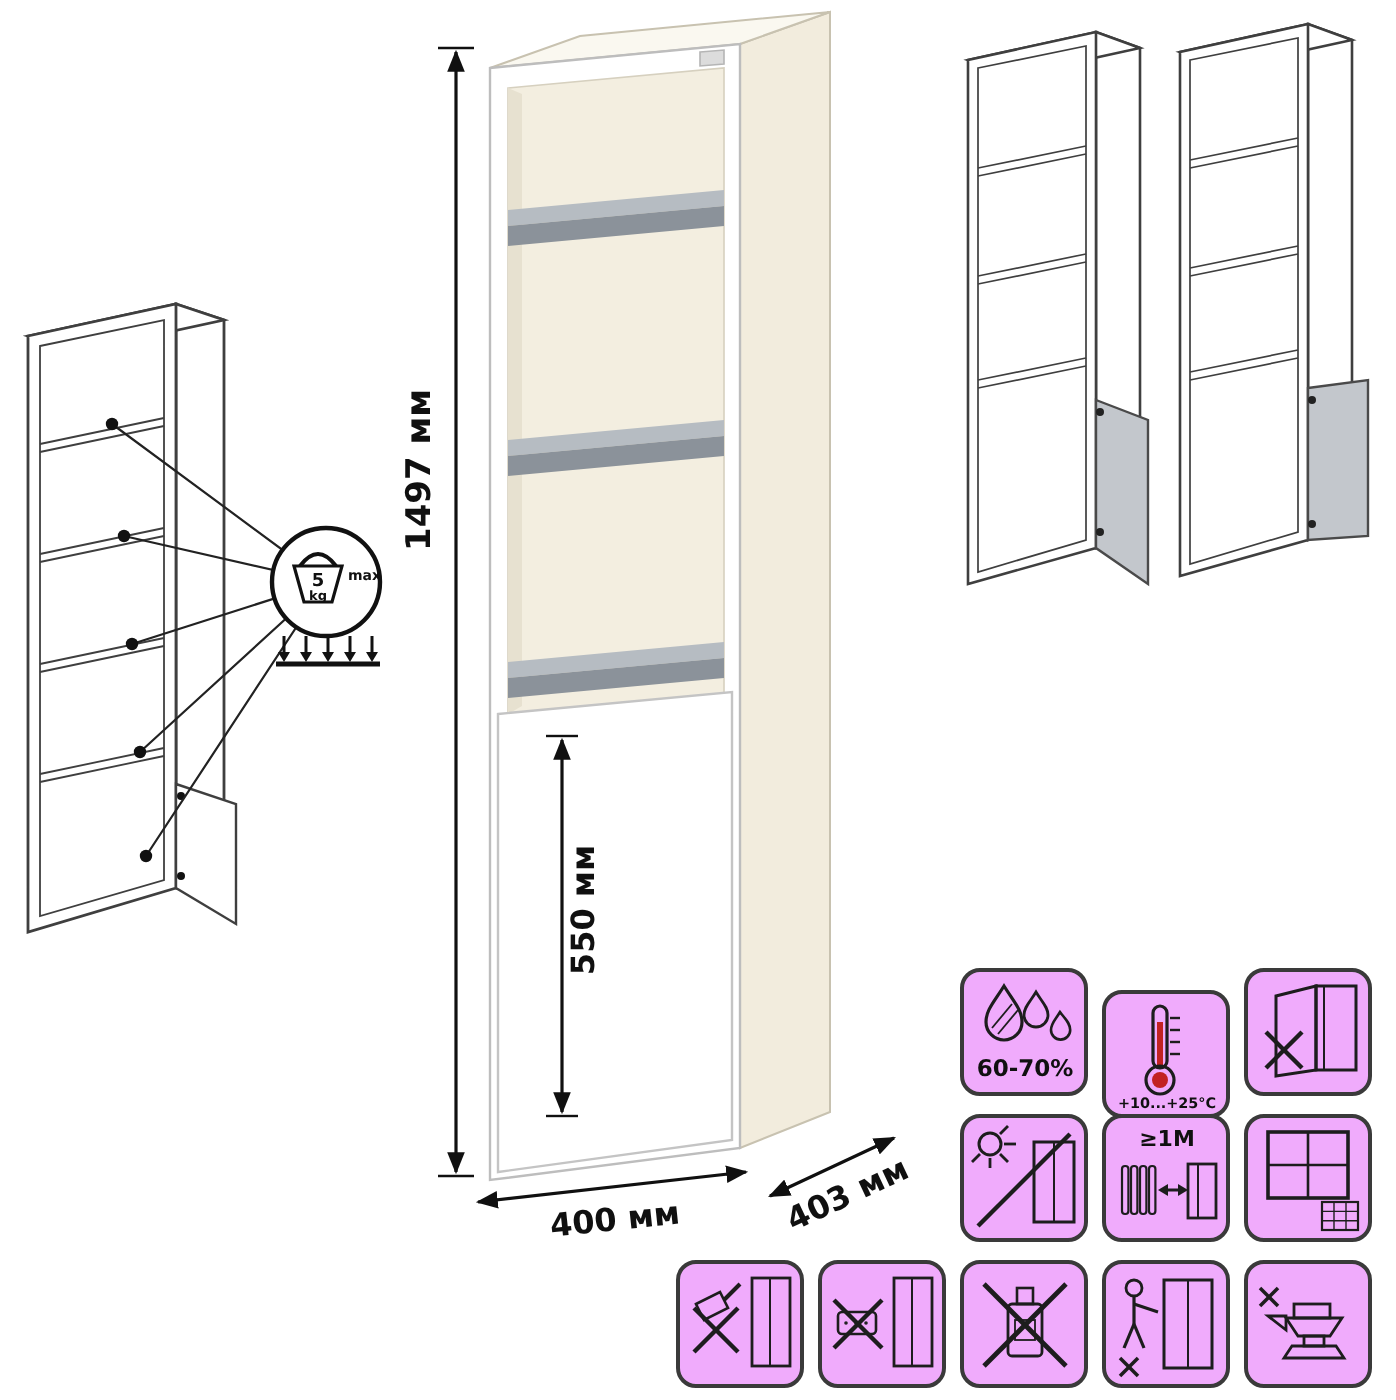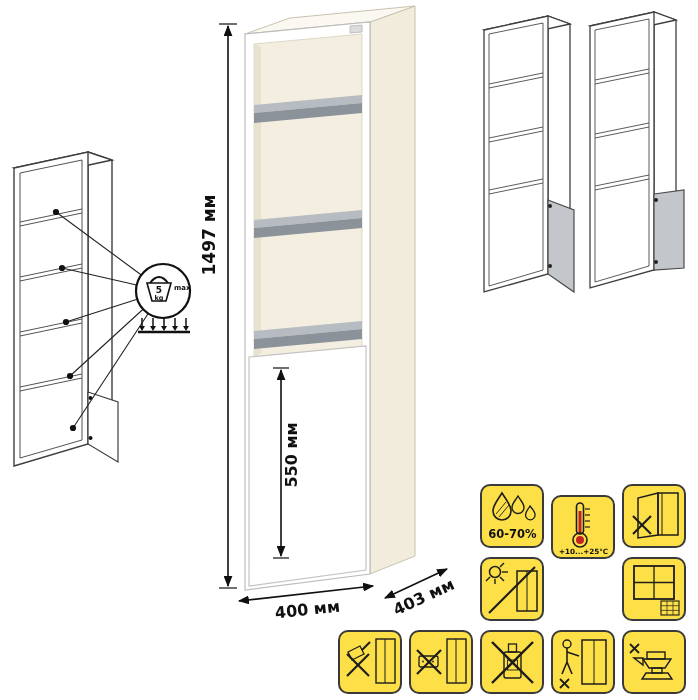--- a/index.html
+++ b/index.html
@@ -4,21 +4,21 @@
 <style>
   html,body{margin:0;padding:0;background:#ffffff;}
   .canvas{position:relative;width:698px;height:700px;background:#ffffff;overflow:hidden;
           font-family:"DejaVu Sans",sans-serif;}
   .diagram-svg{position:absolute;left:0;top:0;}
   svg text{font-family:"DejaVu Sans",sans-serif;}
   .dim-label{font-size:16px;font-weight:bold;fill:#101010;}
   .dim-label-big{font-size:17px;font-weight:bold;fill:#101010;}
   .tiny-label{font-weight:bold;fill:#101010;}
   .tile{position:absolute;width:64px;height:64px;border:2.5px solid #3a3a3a;border-radius:10px;
-        background:#fde047;box-sizing:border-box;display:flex;align-items:center;justify-content:center;}
+        background:#f0abfc;box-sizing:border-box;display:flex;align-items:center;justify-content:center;}
   .tile svg{display:block;}
   .ln{stroke:#1d1d1d;fill:none;}
 </style>
 </head>
 <body>
 
 <div class="canvas">
 
   <svg class="diagram-svg" width="698" height="700" viewBox="0 0 698 700">
     <defs>
@@ -203,20 +203,36 @@
           <line x1="18" y1="11" x2="24" y2="11"></line>
         <line x1="16" y1="16" x2="20" y2="20"></line>
           <line x1="11" y1="18" x2="11" y2="23"></line>
         <line x1="6" y1="16" x2="2" y2="20"></line>
       </g>
       <rect x="33" y="10" width="20" height="40" class="ln" stroke-width="1.5"></rect>
       <line x1="43" y1="10" x2="43" y2="50" class="ln" stroke-width="1"></line>
       <line x1="5" y1="52" x2="51" y2="6" class="ln" stroke-width="2.2"></line>
     </svg>
   </div>
+  <div class="tile" style="left:551px;top:557px;">
+    <svg width="57" height="57" viewBox="0 0 57 57">
+      <text x="28.5" y="12" text-anchor="middle" font-size="11" class="tiny-label">≥1M</text>
+      <g class="ln" stroke-width="1.1" fill="#ffffff">
+        <rect x="6" y="22" width="3.2" height="24" rx="1.5"></rect>
+        <rect x="10.5" y="22" width="3.2" height="24" rx="1.5"></rect>
+        <rect x="15" y="22" width="3.2" height="24" rx="1.5"></rect>
+        <rect x="19.5" y="22" width="3.2" height="24" rx="1.5"></rect>
+      </g>
+      <line x1="26" y1="34" x2="37" y2="34" class="ln" stroke-width="1.5"></line>
+      <polygon points="24,34 29,31 29,37" fill="#1d1d1d"></polygon>
+      <polygon points="39,34 34,31 34,37" fill="#1d1d1d"></polygon>
+      <rect x="39" y="21" width="14" height="27" class="ln" stroke-width="1.4"></rect>
+      <line x1="44" y1="21" x2="44" y2="48" class="ln" stroke-width="1"></line>
+    </svg>
+  </div>
   <div class="tile" style="left:622px;top:557px;">
     <svg width="57" height="57" viewBox="0 0 57 57">
       <rect x="8" y="5" width="40" height="33" class="ln" stroke-width="1.8"></rect>
       <line x1="28" y1="5" x2="28" y2="38" class="ln" stroke-width="1.3"></line>
       <line x1="8" y1="21.5" x2="48" y2="21.5" class="ln" stroke-width="1.3"></line>
       <rect x="35" y="40" width="18" height="14" class="ln" stroke-width="1.1"></rect>
       <g class="ln" stroke-width="0.7">
         <line x1="41" y1="40" x2="41" y2="54"></line>
           <line x1="47" y1="40" x2="47" y2="54"></line>
         <line x1="35" y1="44.7" x2="53" y2="44.7"></line>

